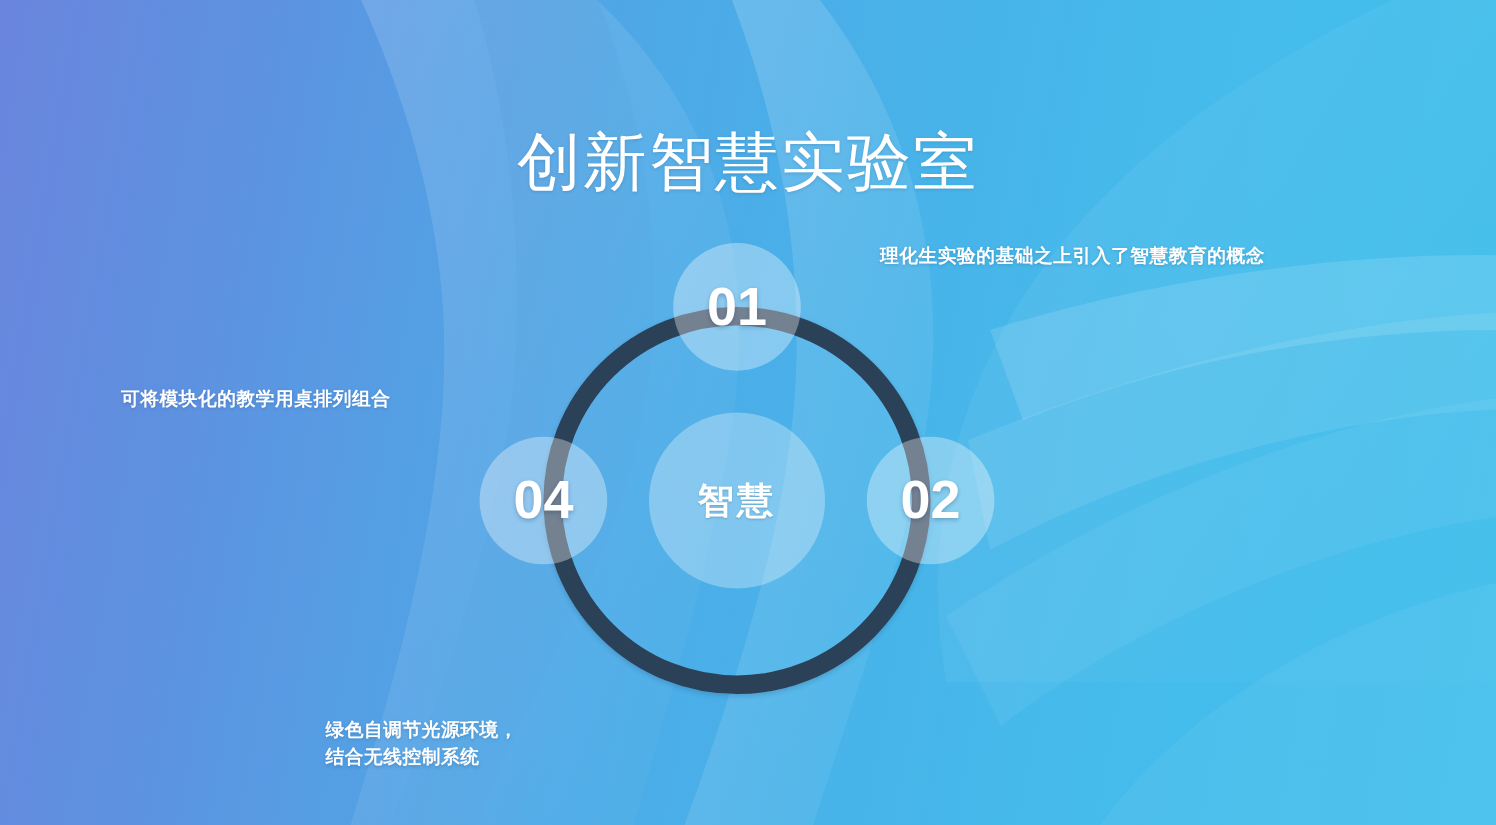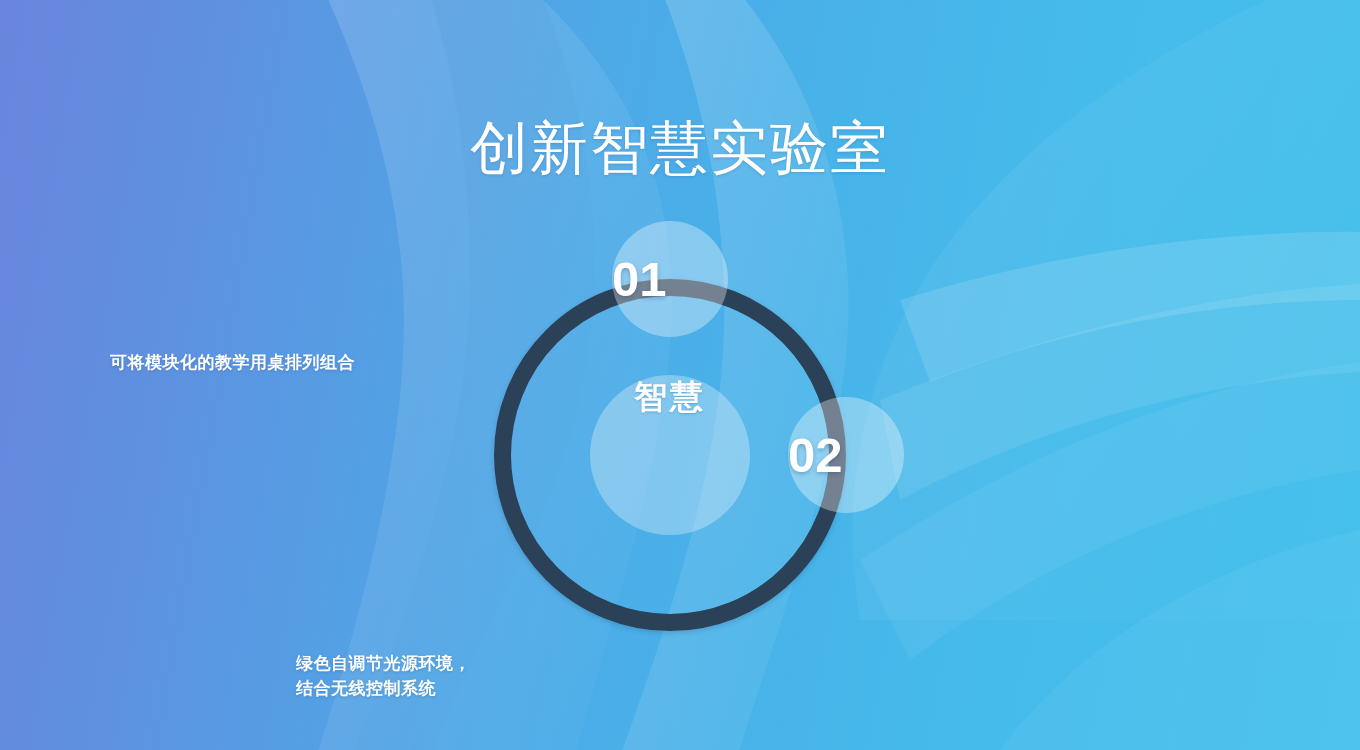--- a/index.html
+++ b/index.html
@@ -42,20 +42,21 @@
     top: 78px;
     width: 1360px;
     text-align: center;
     color: #ffffff;
     font-size: 58px;
     line-height: 1.08;
     font-weight: 300;
     letter-spacing: 2px;
     white-space: nowrap;
     text-shadow: 0 1px 3px rgba(20,50,90,0.18);
+    font-family: Liberation Serif, serif;
   }
 
   
   .diagram {
     position: absolute;
     left: 494px;
     top: 279px;
     width: 352px;
     height: 352px;
   }
@@ -72,40 +73,42 @@
 
   .hub {
     position: absolute;
     left: 96px;
     top: 96px;
     width: 160px;
     height: 160px;
     border-radius: 50%;
     background: rgba(255,255,255,0.30);
     display: flex;
+    align-items: center;
     justify-content: center;
   }
   .hub-label {
     color: #ffffff;
     font-size: 33px;
     font-weight: 700;
     letter-spacing: 3px;
     text-shadow: 0 1px 2px rgba(25,55,95,0.25);
   }
 
   .node {
     position: absolute;
     width: 116px;
     height: 116px;
     margin-left: -58px;
     margin-top: -58px;
     border-radius: 50%;
     background: rgba(255,255,255,0.34);
     display: flex;
     align-items: center;
+    justify-content: center;
   }
   .node-num {
     color: #ffffff;
     font-size: 49px;
     font-weight: 700;
     letter-spacing: 0px;
     line-height: 1;
     text-shadow: 0 2px 4px rgba(25,55,95,0.30);
   }
   .node-01 { left: 176px; top: 0px; }
@@ -193,21 +196,25 @@
 
     <div class="node node-01">
       <span class="node-num">01</span>
     </div>
 
     <div class="node node-02">
       <span class="node-num">02</span>
     </div>
 
 
+    <div class="node node-04">
+      <span class="node-num">04</span>
+    </div>
   </div>
 
+  <div class="caption cap-01">理化生实验的基础之上引入了智慧教育的概念</div>
 
 
   <div class="caption cap-03">绿色自调节光源环境，<br>结合无线控制系统</div>
 
   <div class="caption cap-04">可将模块化的教学用桌排列组合</div>
 
 </div>
 
 </body></html>

